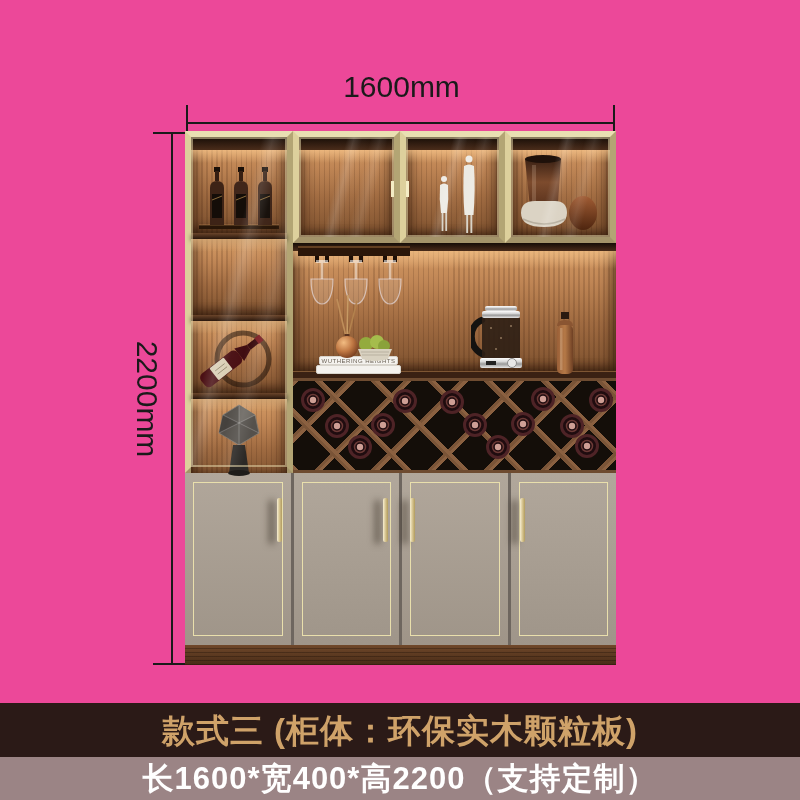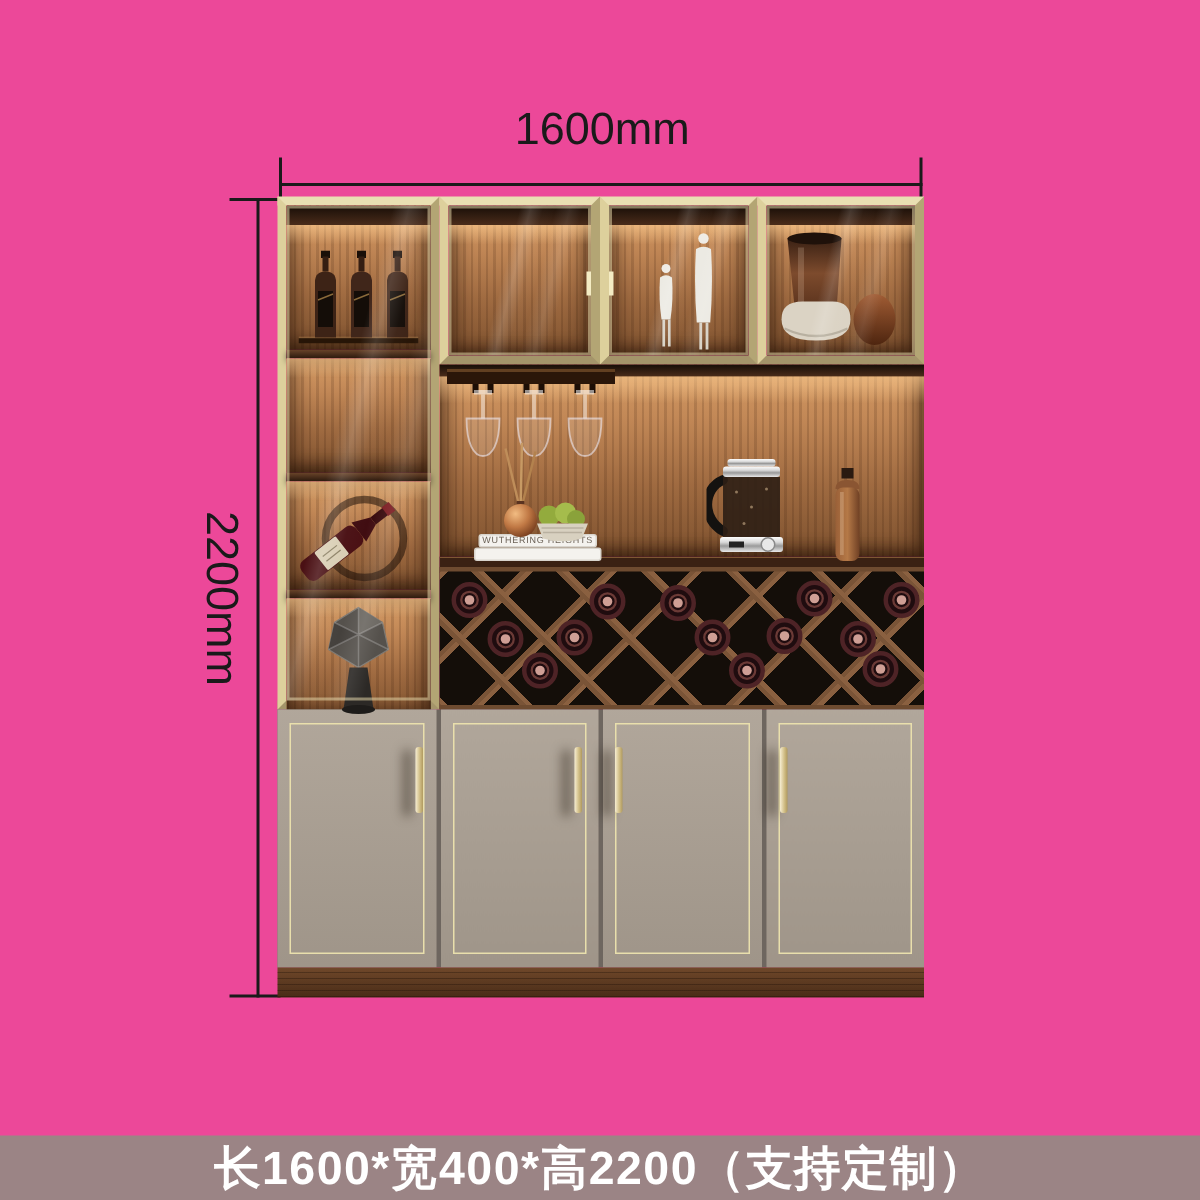--- a/index.html
+++ b/index.html
@@ -383,16 +383,19 @@
       <div class="door">
         <div class="trim"></div>
         <div class="handle" style="left:9px"></div>
       </div>
     </div>
 
     <div class="plinth"></div>
   </div>
 
   
+  <div class="banner banner-dark">
+    <span>款式三 (柜体：环保实木颗粒板)</span>
+  </div>
   <div class="banner banner-light">
     <span>长1600*宽400*高2200（支持定制）</span>
   </div>
 </div>
 
 </body></html>

